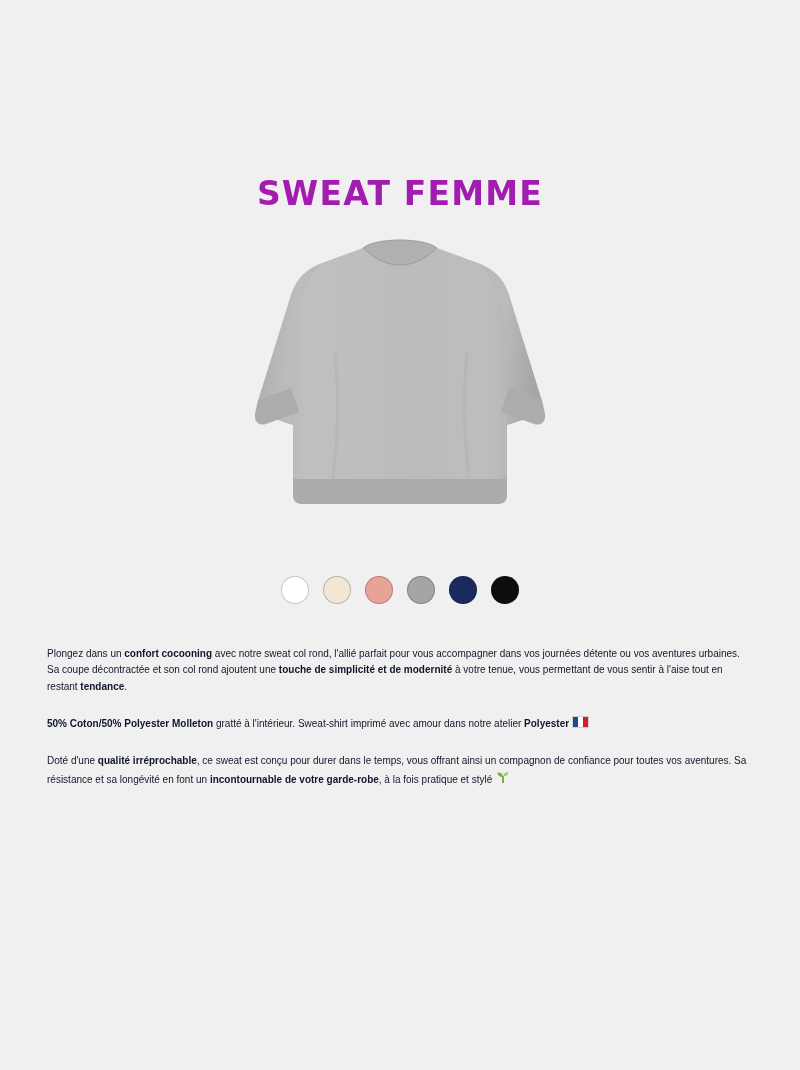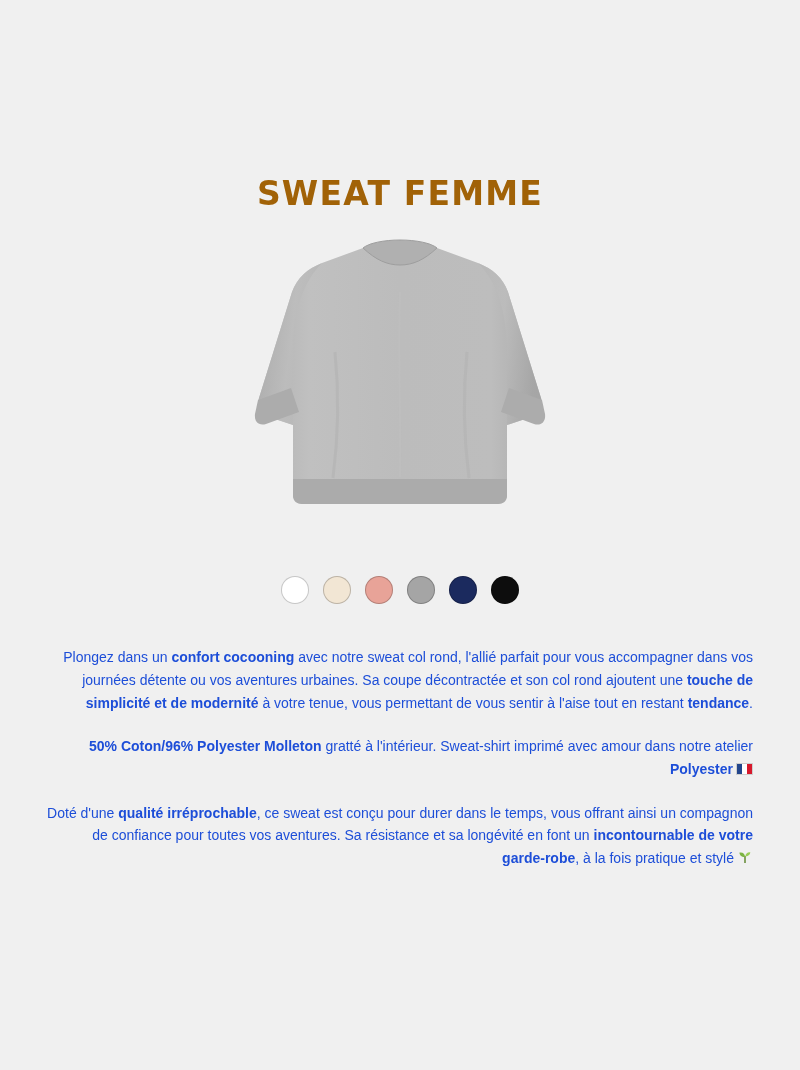--- a/index.html
+++ b/index.html
@@ -21,21 +21,21 @@
     background: #f0f0f0;
     box-sizing: border-box;
   }
 
   
   .title {
     text-align: center;
     font-size: 33px;
     font-weight: bold;
     letter-spacing: 1.2px;
-    color: #a16207;
+    color: #a21caf;
     padding-top: 155px;
     line-height: 1;
     font-family: "DejaVu Sans", sans-serif;
   }
 
   
   .product-area {
     position: relative;
     width: 800px;
     height: 330px;
@@ -64,24 +64,23 @@
     height: 28px;
     border-radius: 50%;
     box-sizing: border-box;
     border: 1px solid rgba(0,0,0,0.22);
   }
 
   
   .description {
     margin: 42px auto 0 auto;
     width: 706px;
-    font-size: 14px;
+    font-size: 10px;
     line-height: 1.62;
-    color: #1d4ed8;
-    text-align: right;
+    color: #0f172a;
   }
   .description p {
     margin: 0 0 21px 0;
   }
   .description p:last-child {
     margin-bottom: 4px;
   }
   .description b {
     font-weight: bold;
   }
@@ -184,21 +183,21 @@
     <div class="swatch" style="background:#e8a398"></div>
     <div class="swatch" style="background:#a5a5a5"></div>
     <div class="swatch" style="background:#1b2a5e"></div>
     <div class="swatch" style="background:#0d0d0d"></div>
   </div>
 
   <div class="description">
 
     <p><span>Plongez dans un </span><b>confort cocooning</b><span> avec notre sweat col rond, l'allié parfait pour vous accompagner dans vos journées détente ou vos aventures urbaines. Sa coupe décontractée et son col rond ajoutent une </span><b>touche de simplicité et de modernité</b><span> à votre tenue, vous permettant de vous sentir à l'aise tout en restant </span><b>tendance</b><span>.</span></p>
 
-    <p><b>50% Coton/96% Polyester Molleton</b><span> gratté à l'intérieur. Sweat-shirt imprimé avec amour dans notre atelier </span><b>Polyester</b><span class="flag"><span class="f-blue"></span><span class="f-white"></span><span class="f-red"></span></span></p>
+    <p><b>50% Coton/50% Polyester Molleton</b><span> gratté à l'intérieur. Sweat-shirt imprimé avec amour dans notre atelier </span><b>Polyester</b><span class="flag"><span class="f-blue"></span><span class="f-white"></span><span class="f-red"></span></span></p>
 
     <p><span>Doté d'une </span><b>qualité irréprochable</b><span>, ce sweat est conçu pour durer dans le temps, vous offrant ainsi un compagnon de confiance pour toutes vos aventures. Sa résistance et sa longévité en font un </span><b>incontournable de votre garde-robe</b><span>, à la fois pratique et stylé</span><span class="sprout"><svg width="16" height="16" viewBox="0 0 16 16">
             <path d="M8 14 L8 7" stroke="#6a8f3c" stroke-width="1.6" fill="none"></path>
             <path d="M8 8 C4 8 2.5 6 2.5 3.5 C6 3 8 5 8 8 Z" fill="#7cb342"></path>
             <path d="M8.4 7.5 C11.6 7 13.3 5.4 13.3 3.2 C10.2 3 8.4 4.8 8.4 7.5 Z" fill="#99cc55"></path>
           </svg></span></p>
 
   </div>
 
 </div>

